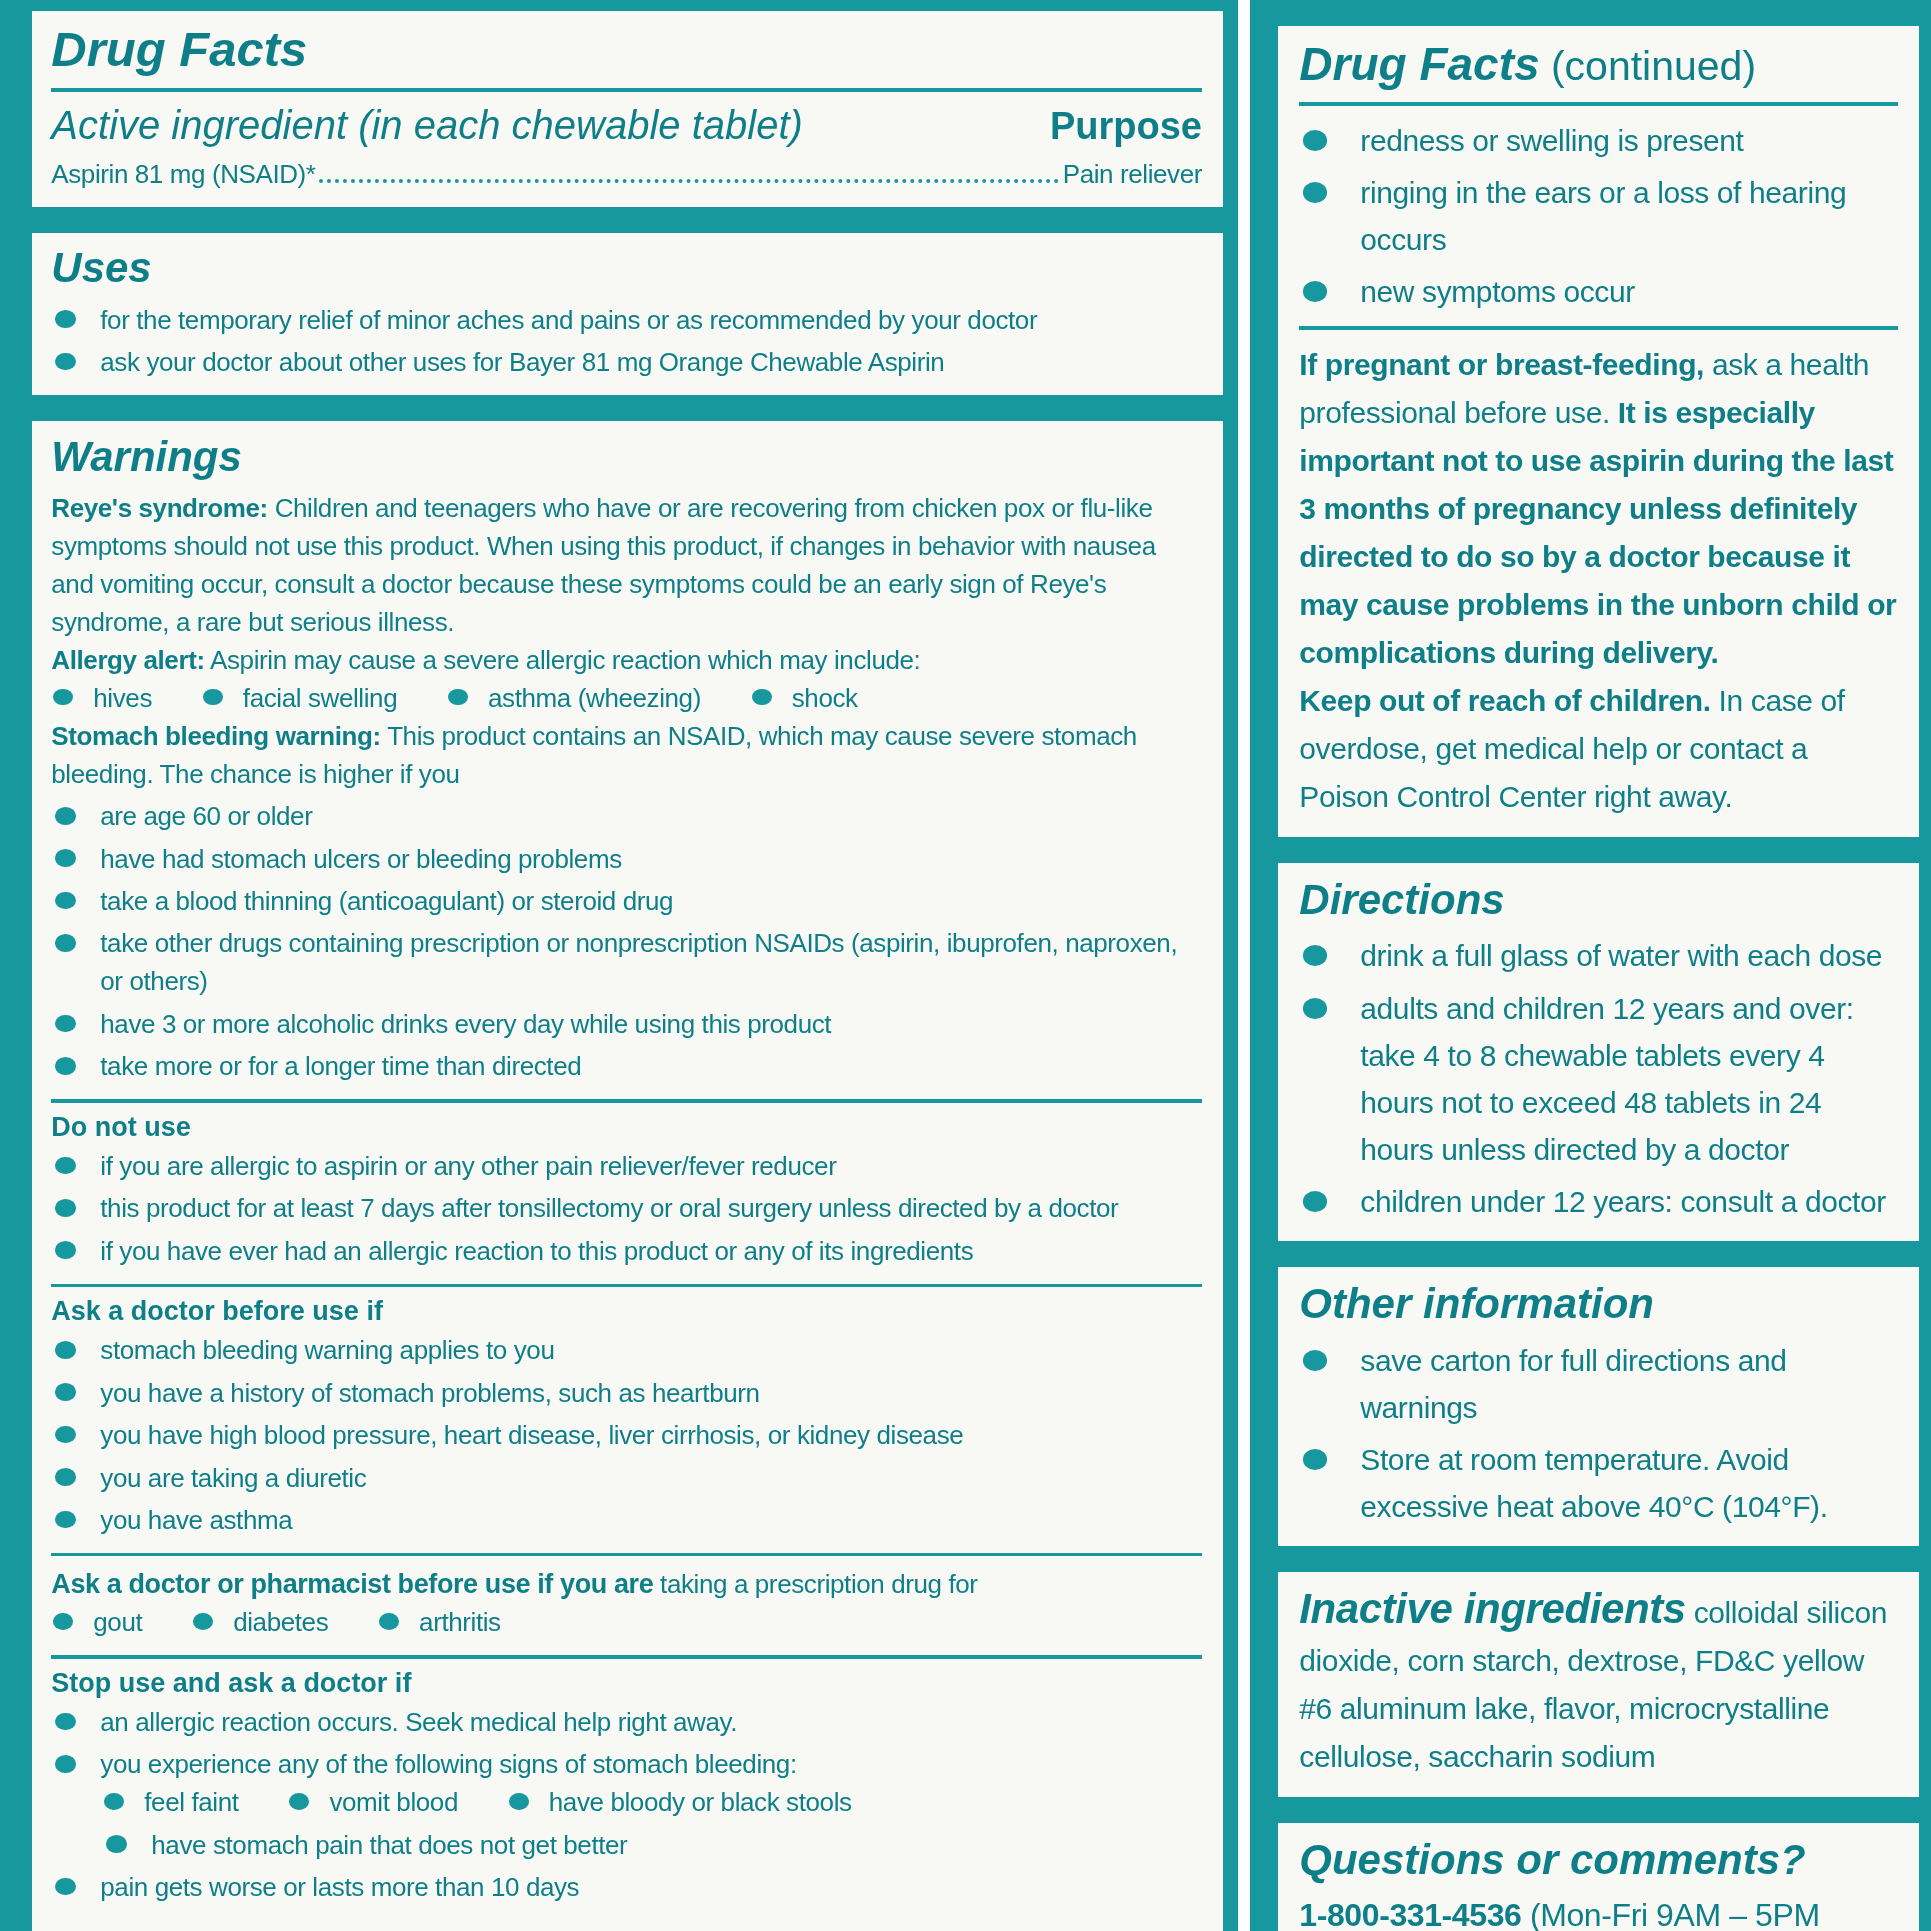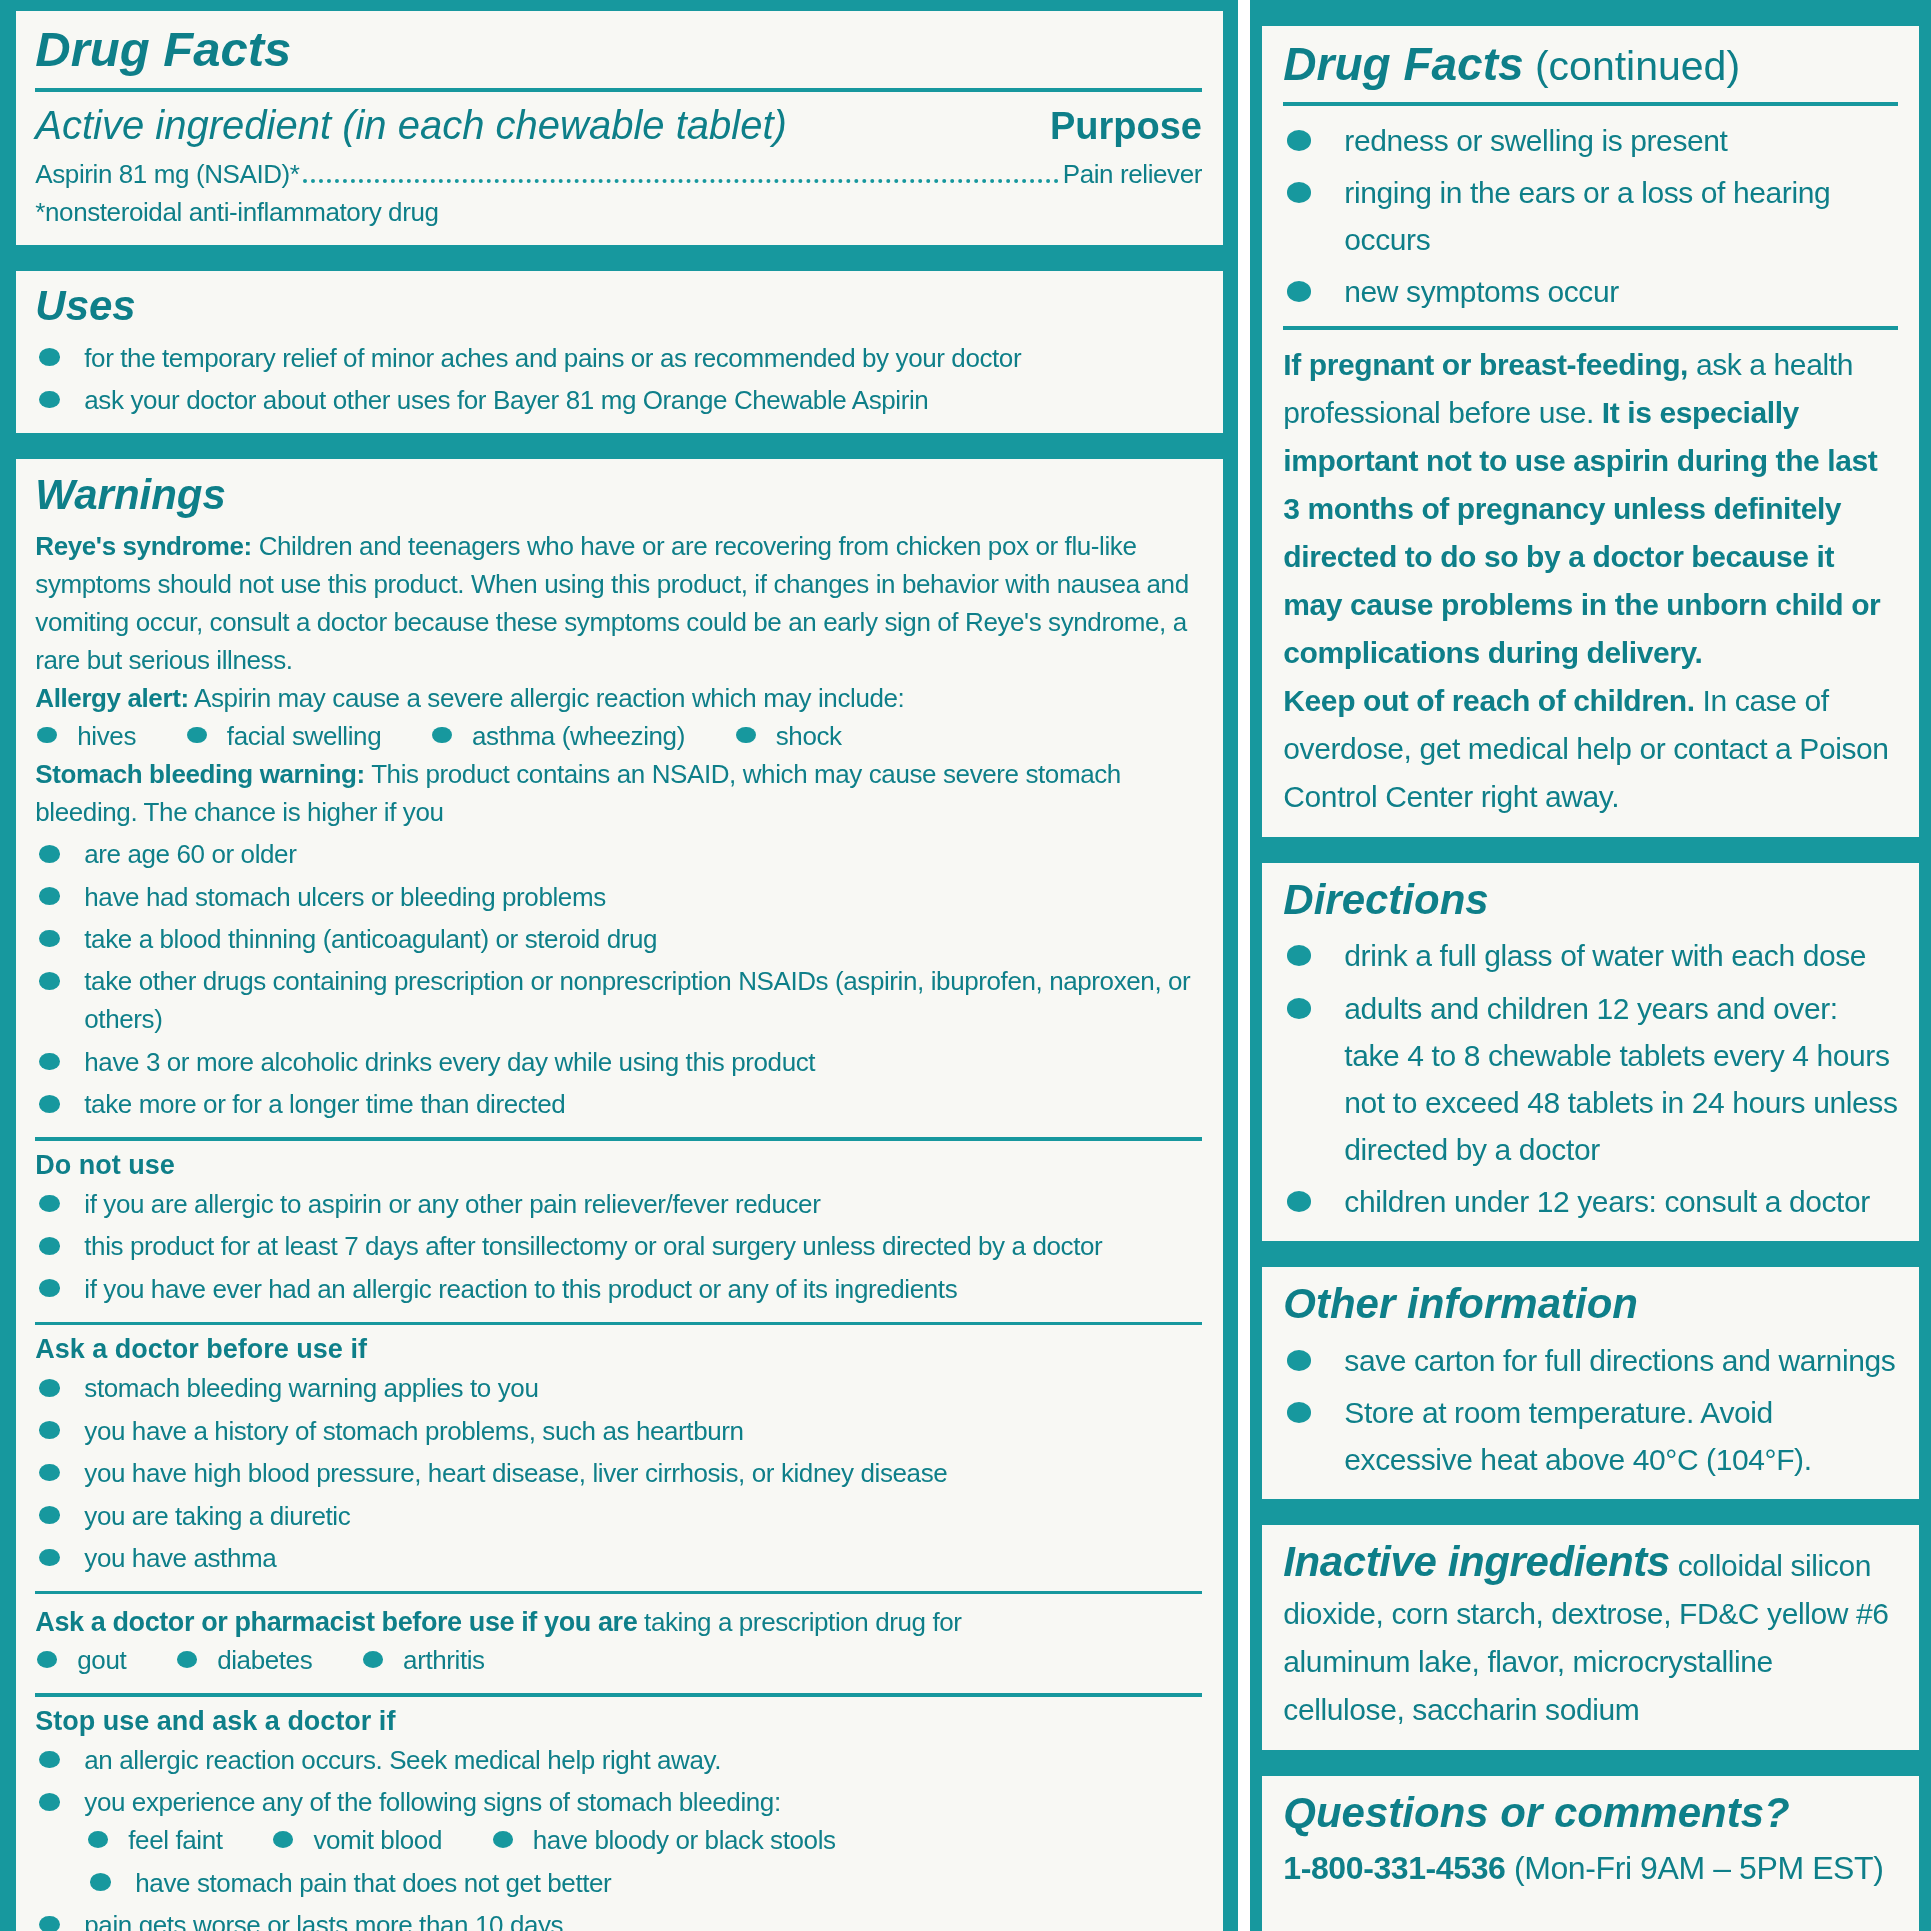--- a/index.html
+++ b/index.html
@@ -6,21 +6,21 @@
   body{
     width:1931px;height:1931px;position:relative;overflow:hidden;
     background:#ffffff;
     font-family:"Liberation Sans", sans-serif;
     color:#0e7f89;
   }
   .col{position:absolute;top:0;height:1931px;background:#17989e;
        box-sizing:border-box;display:flex;flex-direction:column;overflow:hidden;}
   .col-left{left:0;width:1238px;padding:10.5px 15px 0 16px;}
   .col-right{left:1250px;width:681px;padding:26px 12.3px 0 12.3px;}
-  .box{background:#f8f8f4;box-sizing:border-box;}
+  .box{background:#f8f8f4;box-sizing:border-box;margin-left:16px;}
   .col-left .box{padding:10.5px 21px 14px 19.3px;margin-bottom:26px;}
   .col-right .box{padding:12.3px 21px 16px 21px;margin-bottom:26px;}
   .box.grow{flex:1 1 auto;margin-bottom:0;position:relative;}
 
   
   .h-main{font-size:49px;font-weight:bold;font-style:italic;line-height:1.15;}
   .h-main-sm{font-size:46px;}
   .h-suffix{font-weight:normal;font-style:normal;font-size:41px;}
   .h-sec{font-size:42px;font-weight:bold;font-style:italic;line-height:1.2;margin:0 0 7px 0;}
   .h-sub{font-size:27px;font-weight:bold;margin:5.3px 0 1.8px 0;}
@@ -65,21 +65,20 @@
     <div class="rule"></div>
     <div class="ai-row">
       <span class="ai-h">Active ingredient (in each chewable tablet)</span>
       <span class="purpose">Purpose</span>
     </div>
     <div class="dotted-row lbody">
       <span>Aspirin 81 mg (NSAID)*</span>
       <span class="leader"></span>
       <span>Pain reliever</span>
     </div>
-    <div class="lbody">*nonsteroidal anti-inflammatory drug</div>
   </div>
 
   <div class="box">
     <div class="h-sec">Uses</div>
     <div class="lbody li"><span>for the temporary relief of minor aches and pains or as recommended by your doctor</span></div>
     <div class="lbody li"><span>ask your doctor about other uses for Bayer 81 mg Orange Chewable Aspirin</span></div>
   </div>
 
   <div class="box grow">
     <div class="h-sec">Warnings</div>

